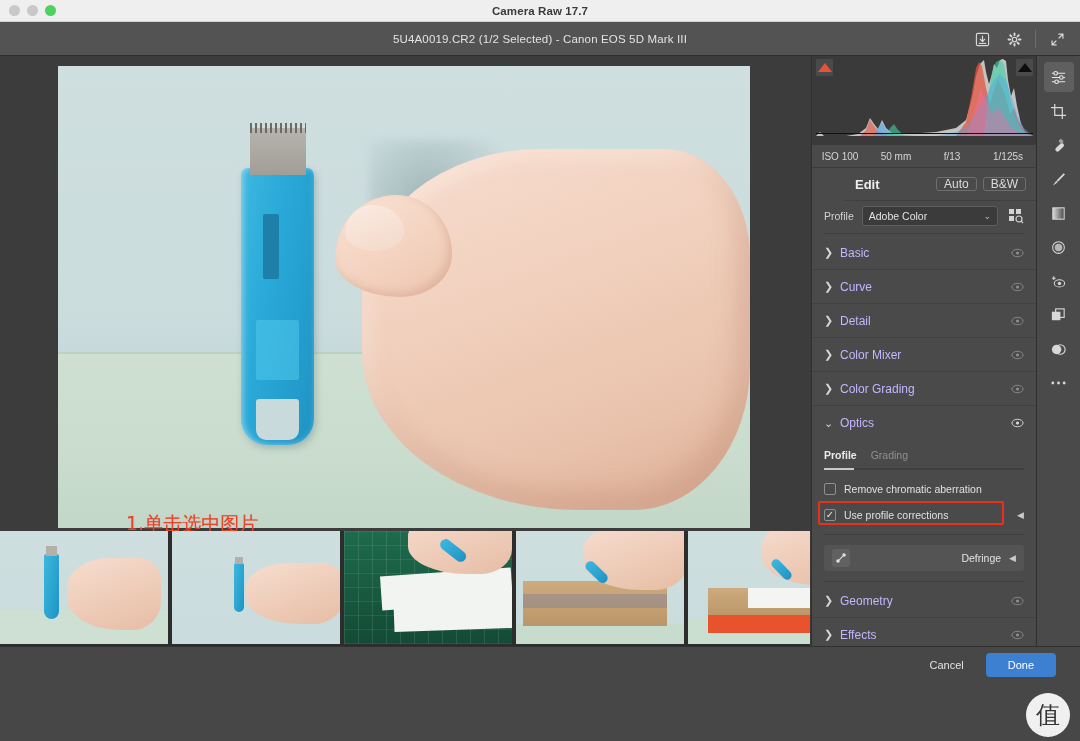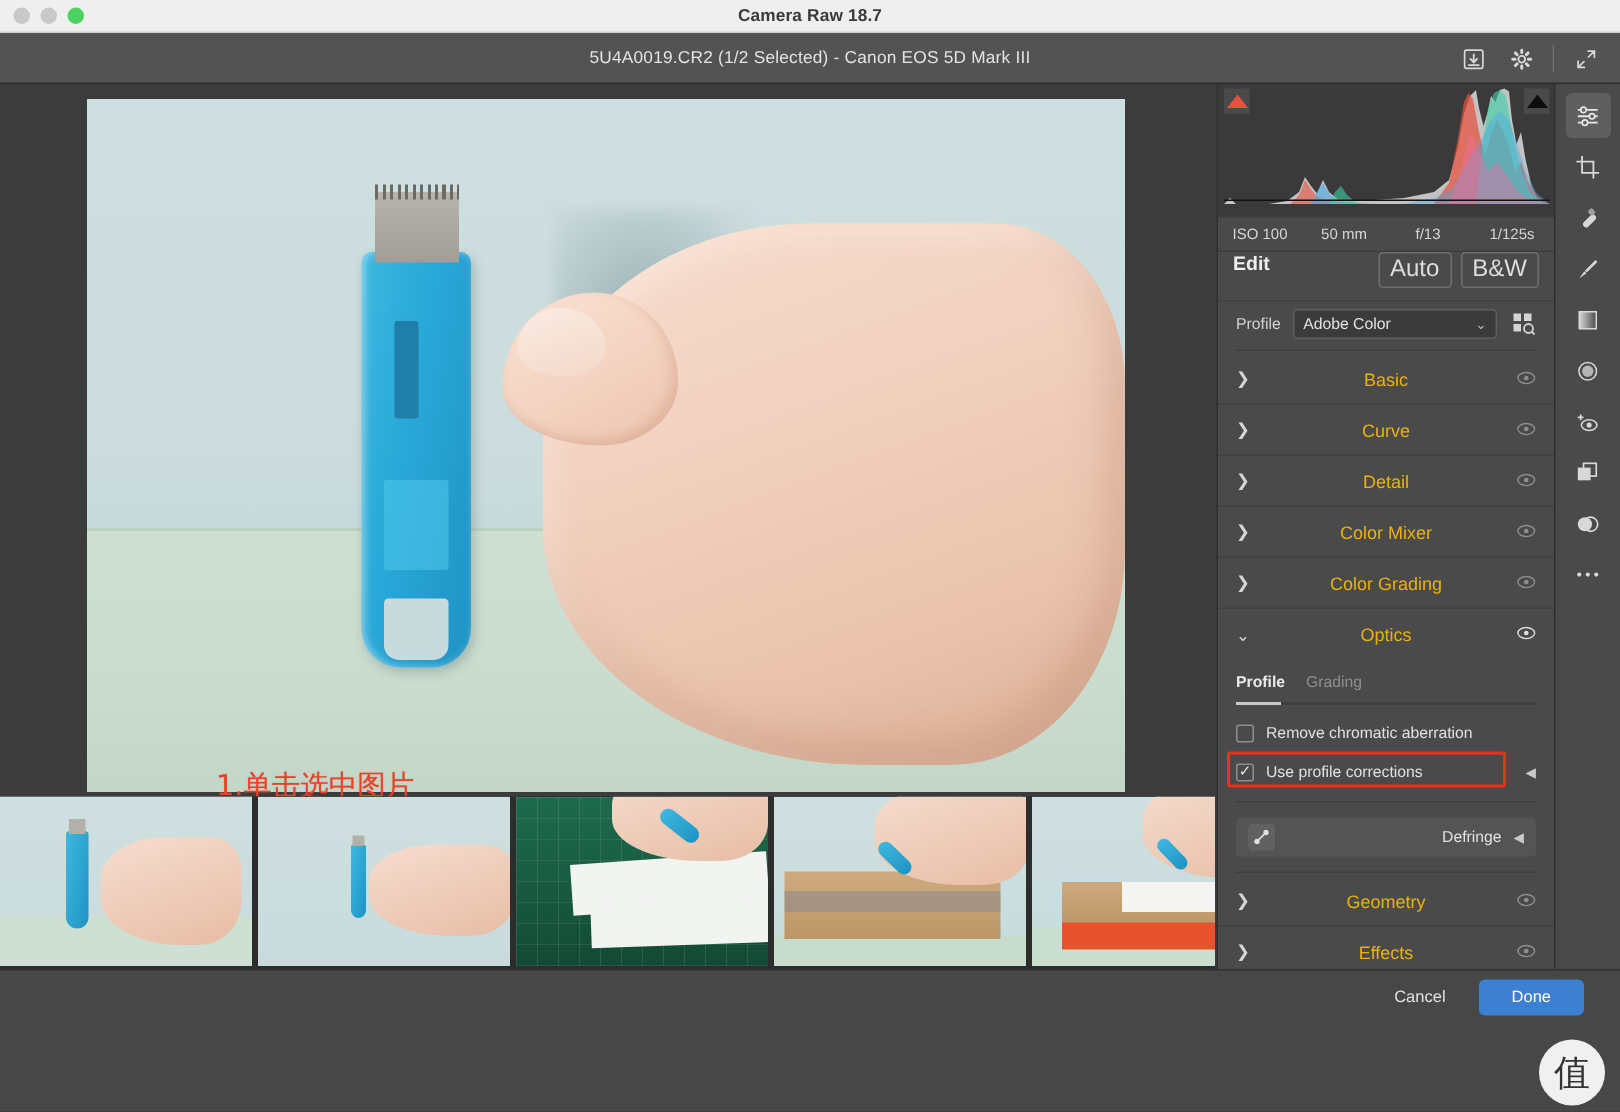--- a/index.html
+++ b/index.html
@@ -111,21 +111,21 @@
     position:absolute; left:27.8%; top:13.5%; width:8%; height:10%;
     background: linear-gradient(180deg,#b7b4ae,#a19d97);
   }
   .ph-teeth {
     position:absolute; left:27.8%; top:12.4%; width:8%; height:2.2%;
     background: repeating-linear-gradient(90deg,#6a6a66 0 2px, transparent 2px 5px);
   }
 
   
   .anno-text {
-    position: absolute; left: 144px; top: 455px;
+    position: absolute; left: 126px; top: 455px;
     color: #e8432a; font-size: 19px; font-family: "DejaVu Sans", sans-serif;
     white-space: nowrap; text-shadow: 0 0 1px rgba(232,67,42,.4);
   }
   .anno-arrow { position: absolute; left: 108px; top: 470px; width: 80px; height: 62px; }
 
   
   .filmstrip {
     position: absolute; left: 0; top: 475px; width: 810px; height: 115px;
     background: #2d2d2d; display: flex; gap: 4px; padding: 0 0 0 0; overflow: hidden;
   }
@@ -197,47 +197,48 @@
   .hist-svg { position:absolute; left:4px; top:2px; }
   .hist-baseline { position:absolute; left:4px; bottom:10px; width:217px; height:1px; background:#111; }
 
   .exif-row {
     height: 24px; display:flex; align-items:center; border-top:1px solid #3d3d3d; border-bottom:1px solid #3d3d3d;
     background:#4a4a4a;
   }
   .exif-cell { flex:1; text-align:center; font-size:10px; color:#d6d6d6; }
 
   .edit-row {
-    height: 33px; display:flex; align-items:flex-start; padding: 0 10px; background:#4a4a4a;
+    height: 33px; display:flex; align-items:center; padding: 0 10px; background:#4a4a4a;
     border-bottom: 1px solid #3f3f3f;
+    margin-left: 33px;
   }
   .edit-title { font-size:13px; font-weight:bold; color:#eee; flex:1; }
   .mini-btn {
-    height: 24px; padding: 0 7px; border:1px solid #6e6e6e; border-radius:3px;
-    font-size:16px; color:#dcdcdc; display:flex; align-items:center; margin-left:6px; cursor:pointer;
+    height: 14px; padding: 0 7px; border:1px solid #6e6e6e; border-radius:3px;
+    font-size:12px; color:#dcdcdc; display:flex; align-items:center; margin-left:6px; cursor:pointer;
     background:#4a4a4a;
   }
 
   .profile-row { height:30px; display:flex; align-items:center; padding:0 10px 0 12px; gap:8px; }
   .profile-label { font-size:10.5px; color:#d2d2d2; }
   .profile-select {
     flex:1; height:20px; background:#3b3b3b; border:1px solid #5e5e5e; border-radius:3px;
     display:flex; align-items:center; padding:0 6px; cursor:pointer; position:relative;
   }
   .profile-select-text { font-size:10.5px; color:#e2e2e2; flex:1; }
   .chev-sm { color:#bbb; font-size:9px; }
   .grid-browse { width:20px; height:20px; display:flex; align-items:center; justify-content:center; cursor:pointer; }
   .panel-sep { height:1px; background:#3f3f3f; margin: 2px 12px; }
 
   .section {
     height: 34px; display:flex; align-items:center; padding:0 12px; cursor:pointer;
     border-bottom:1px solid #414141; background:#4a4a4a;
   }
   .sec-chev { width:16px; color:#d6d6d6; font-size:11px; }
-  .sec-label { flex:1; font-size:12px; color:#eab308;text-align:center; }
+  .sec-label { flex:1; font-size:12px; color:#c4b5fd; }
   .sec-eye { width:16px; text-align:right; }
 
   .optics-body { background:#4a4a4a; padding: 4px 12px 8px 12px; }
   .tabs { display:flex; gap:14px; align-items:center; height:22px; }
   .tab { font-size:10.5px; color:#8f8f8f; cursor:pointer; }
   .tab.active { color:#eaeaea; font-weight:bold; }
   .tab-underline { height:2px; background:#3f3f3f; margin: 2px 0 8px 0; position:relative; }
   .tab-underline::after { content:""; position:absolute; left:0; top:0; width:30px; height:2px; background:#c9c9c9; }
 
   .chk-row { display:flex; align-items:center; height:22px; gap:8px; position:relative; }
@@ -313,21 +314,21 @@
 <body>
 
 <div class="app">
 
   <div class="mac-titlebar">
     <div class="traffic">
       <div class="dot red"></div>
       <div class="dot yellow"></div>
       <div class="dot green"></div>
     </div>
-    <div class="mac-title">Camera Raw 18.7</div>
+    <div class="mac-title">Camera Raw 17.7</div>
   </div>
 
   <div class="cr-header">
     <div class="cr-header-title">5U4A0019.CR2 (1/2 Selected)  -  Canon EOS 5D Mark III</div>
     <div class="cr-header-icons">
       <div class="hicon">
         <svg width="15" height="15" viewBox="0 0 16 16">
             <rect x="1.5" y="1.5" width="13" height="13" rx="1.5" fill="none" stroke="#d8d8d8" stroke-width="1.2"></rect>
             <path d="M8 4v6M5.3 7.4 8 10.2l2.7-2.8" fill="none" stroke="#d8d8d8" stroke-width="1.3"></path>
             <path d="M4 12.2h8" stroke="#d8d8d8" stroke-width="1.2"></path>

